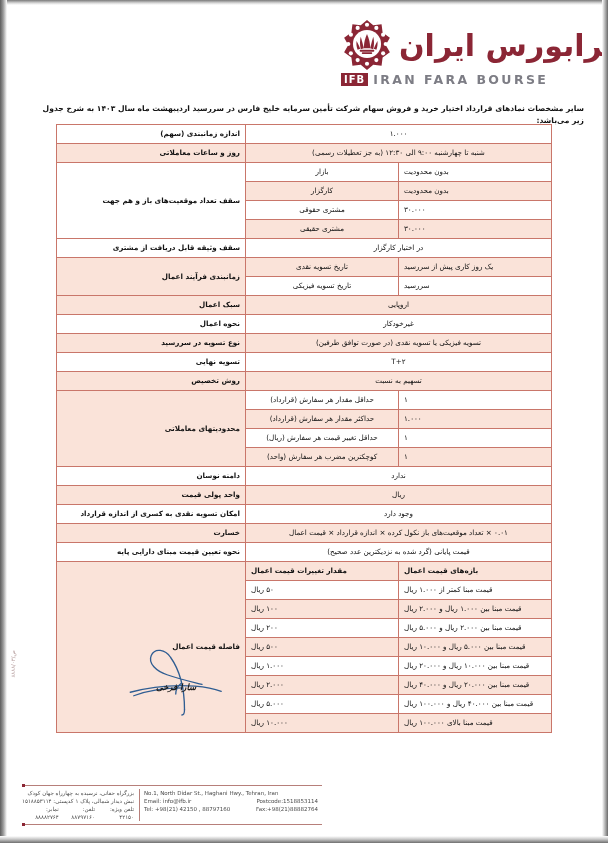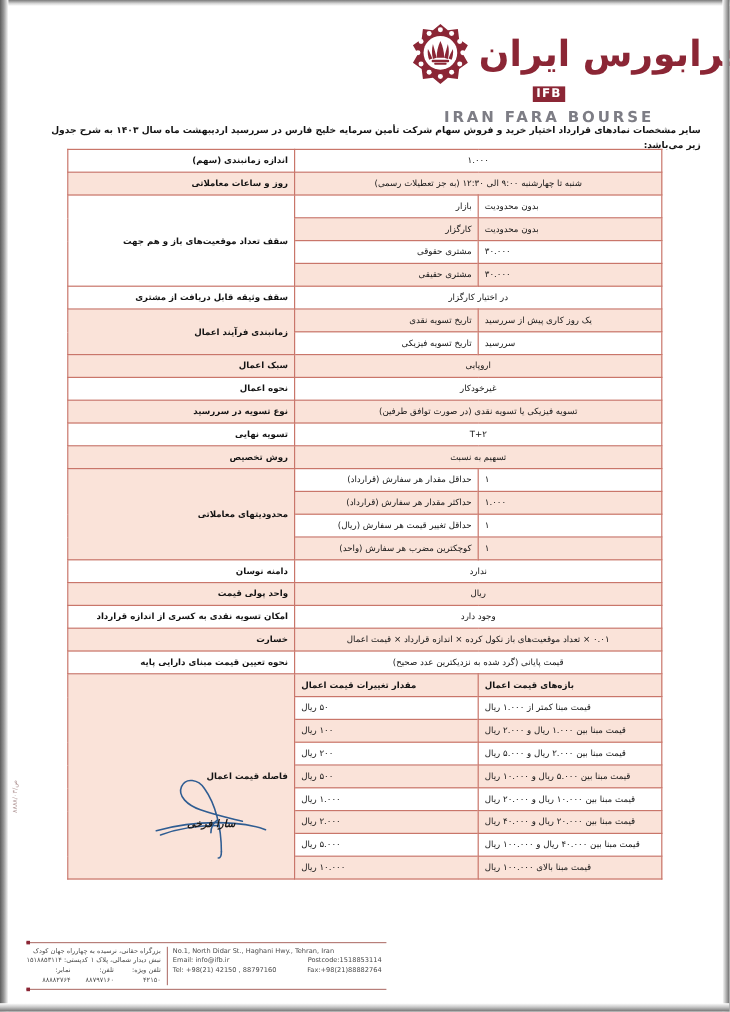--- a/index.html
+++ b/index.html
@@ -78,21 +78,21 @@
     line-height: 1;
     letter-spacing: -1px;
     white-space: nowrap;
     direction: rtl;
     position: relative;
     top: 2px;
   }
   .logo-en-row {
     margin-top: 2px;
     display: flex;
-    flex-direction: column;
+    flex-direction: row;
     align-items: center;
     gap: 5px;
     direction: ltr;
     justify-content: flex-start;
     padding-right: 2px;
   }
   .ifb-badge {
     background: #8B2635;
     color: #ffffff;
     font-family: "DejaVu Sans", sans-serif;
@@ -145,21 +145,21 @@
     line-height: 10px;
   }
   td.lbl {
     width: 178px;
     text-align: right;
     font-weight: bold;
     padding-right: 7px;
   }
   td.sub {
     width: 155px;
-    text-align: right;
+    text-align: center;
     padding-right: 7px;
   }
   td.val {
     text-align: left;
     margin-left: 32px;
   }
   td.valwide {
     text-align: center;
   }
   .pink  { background: #fae3d9; }

